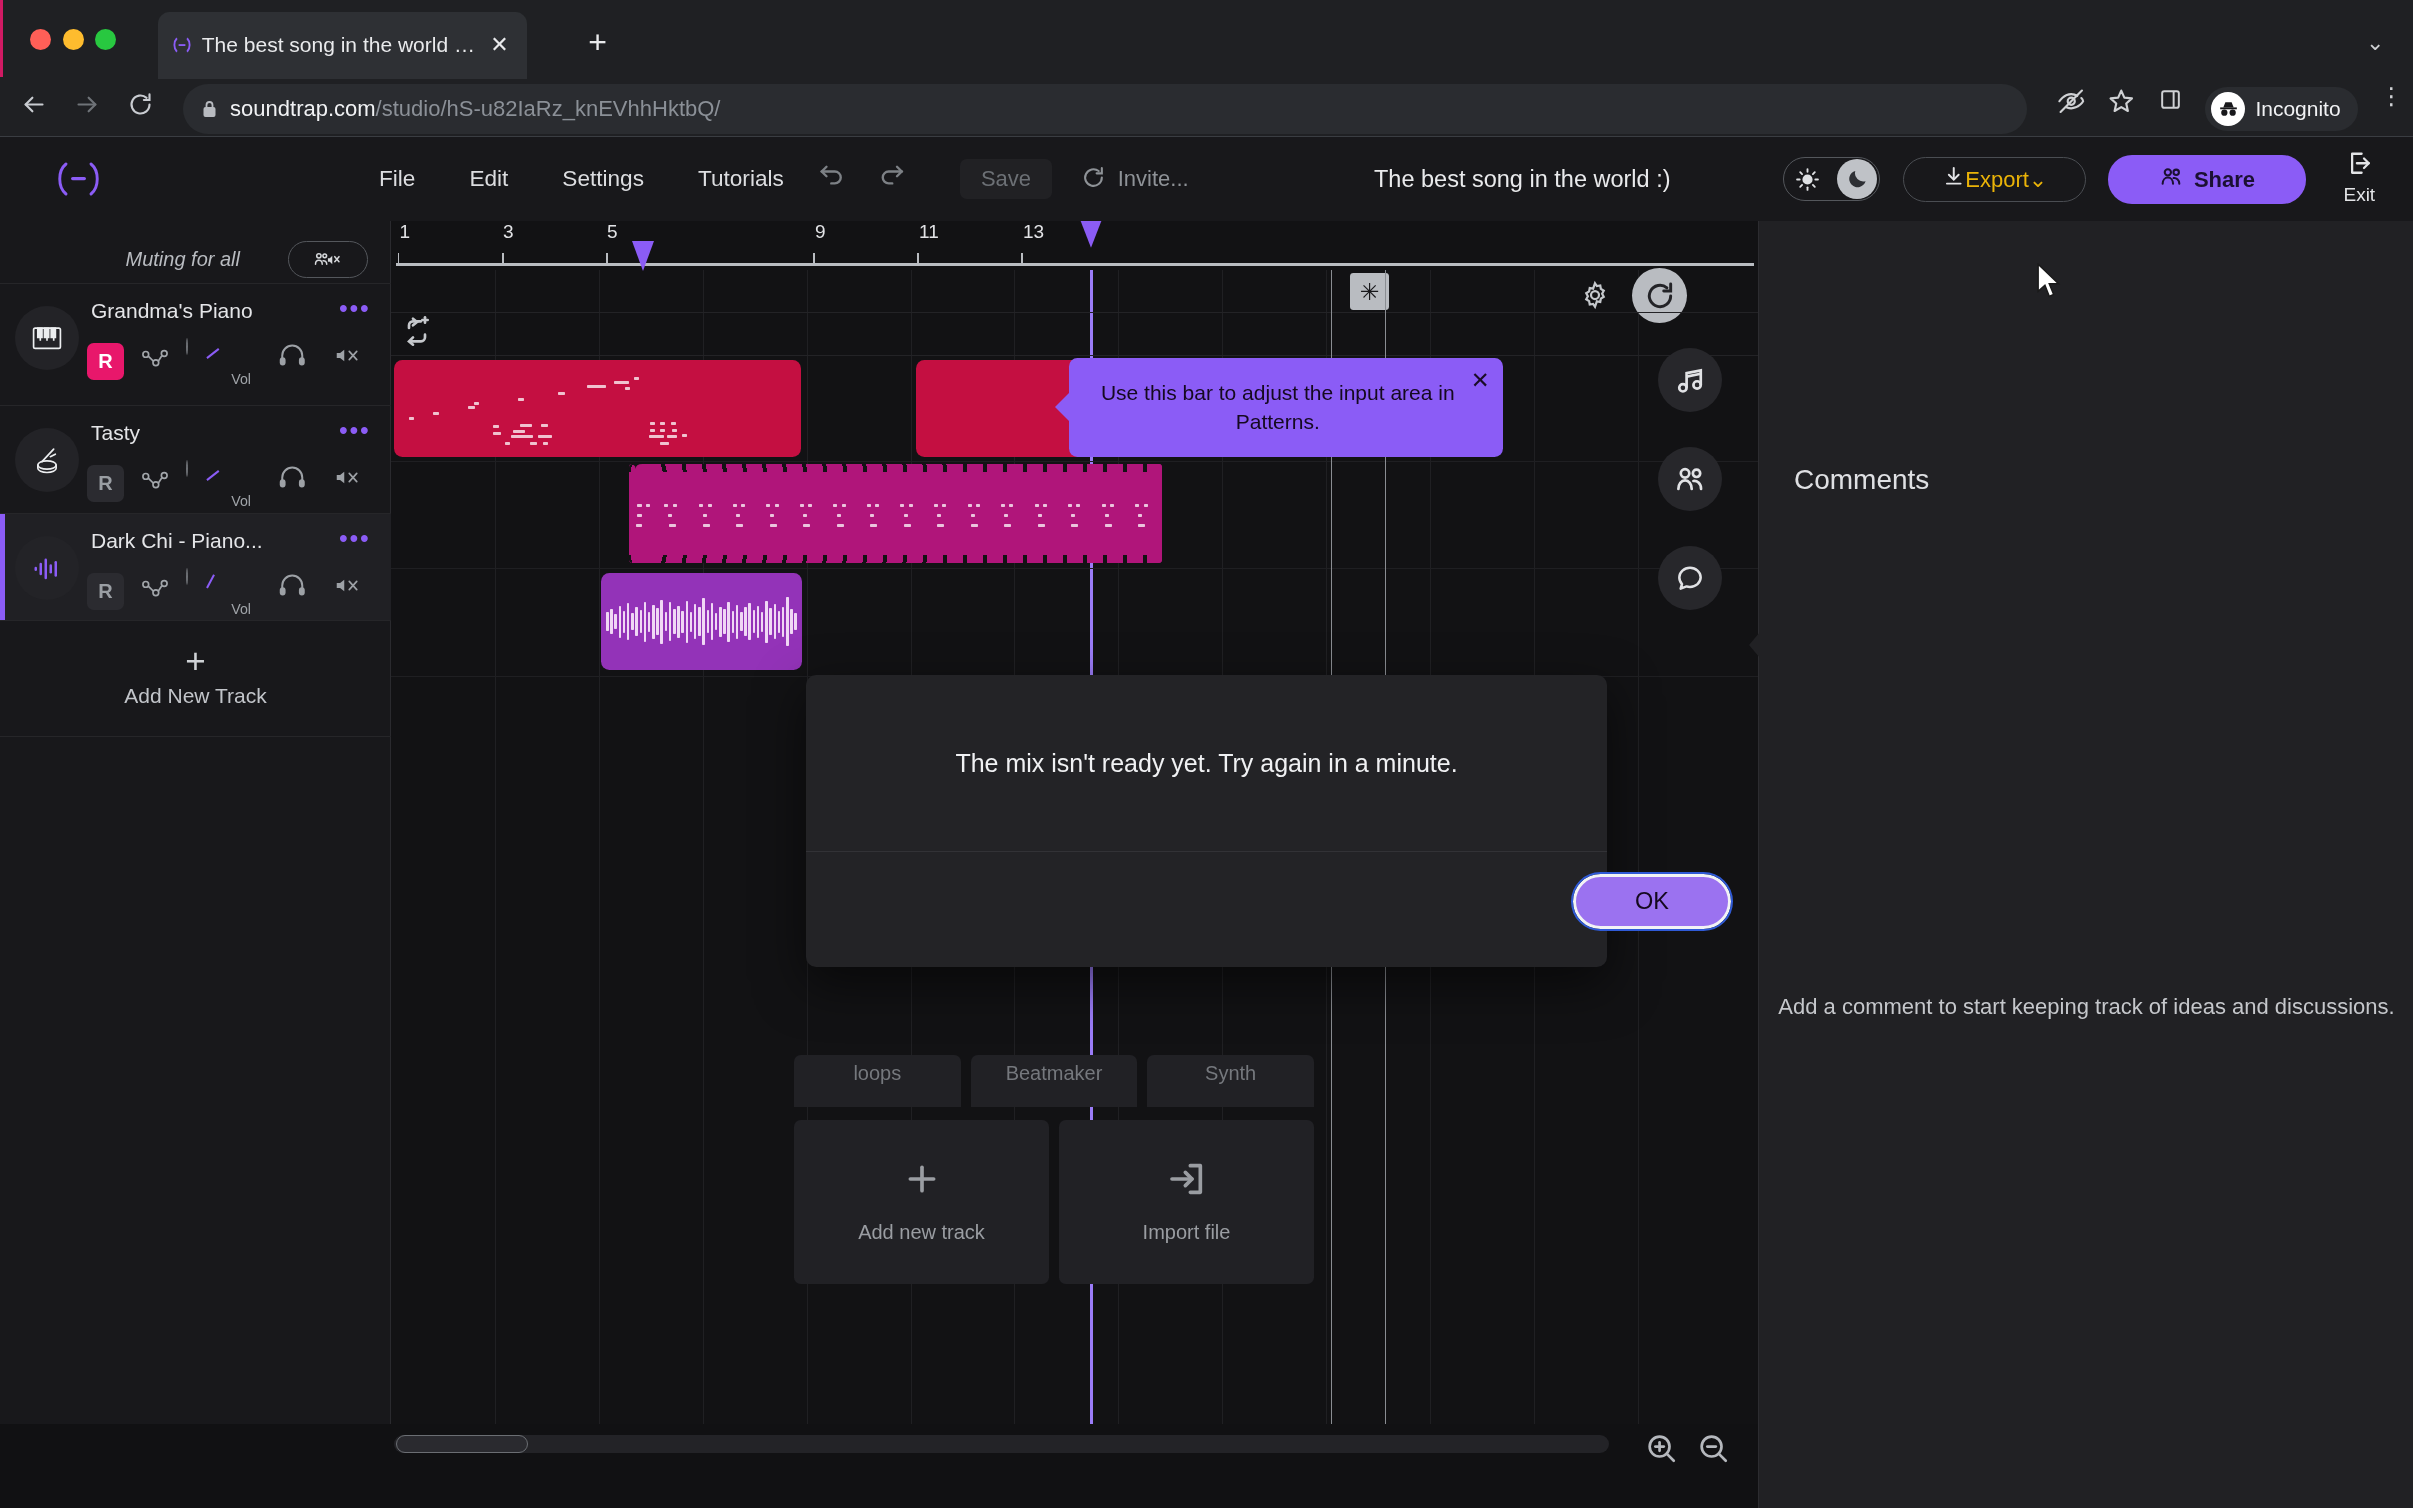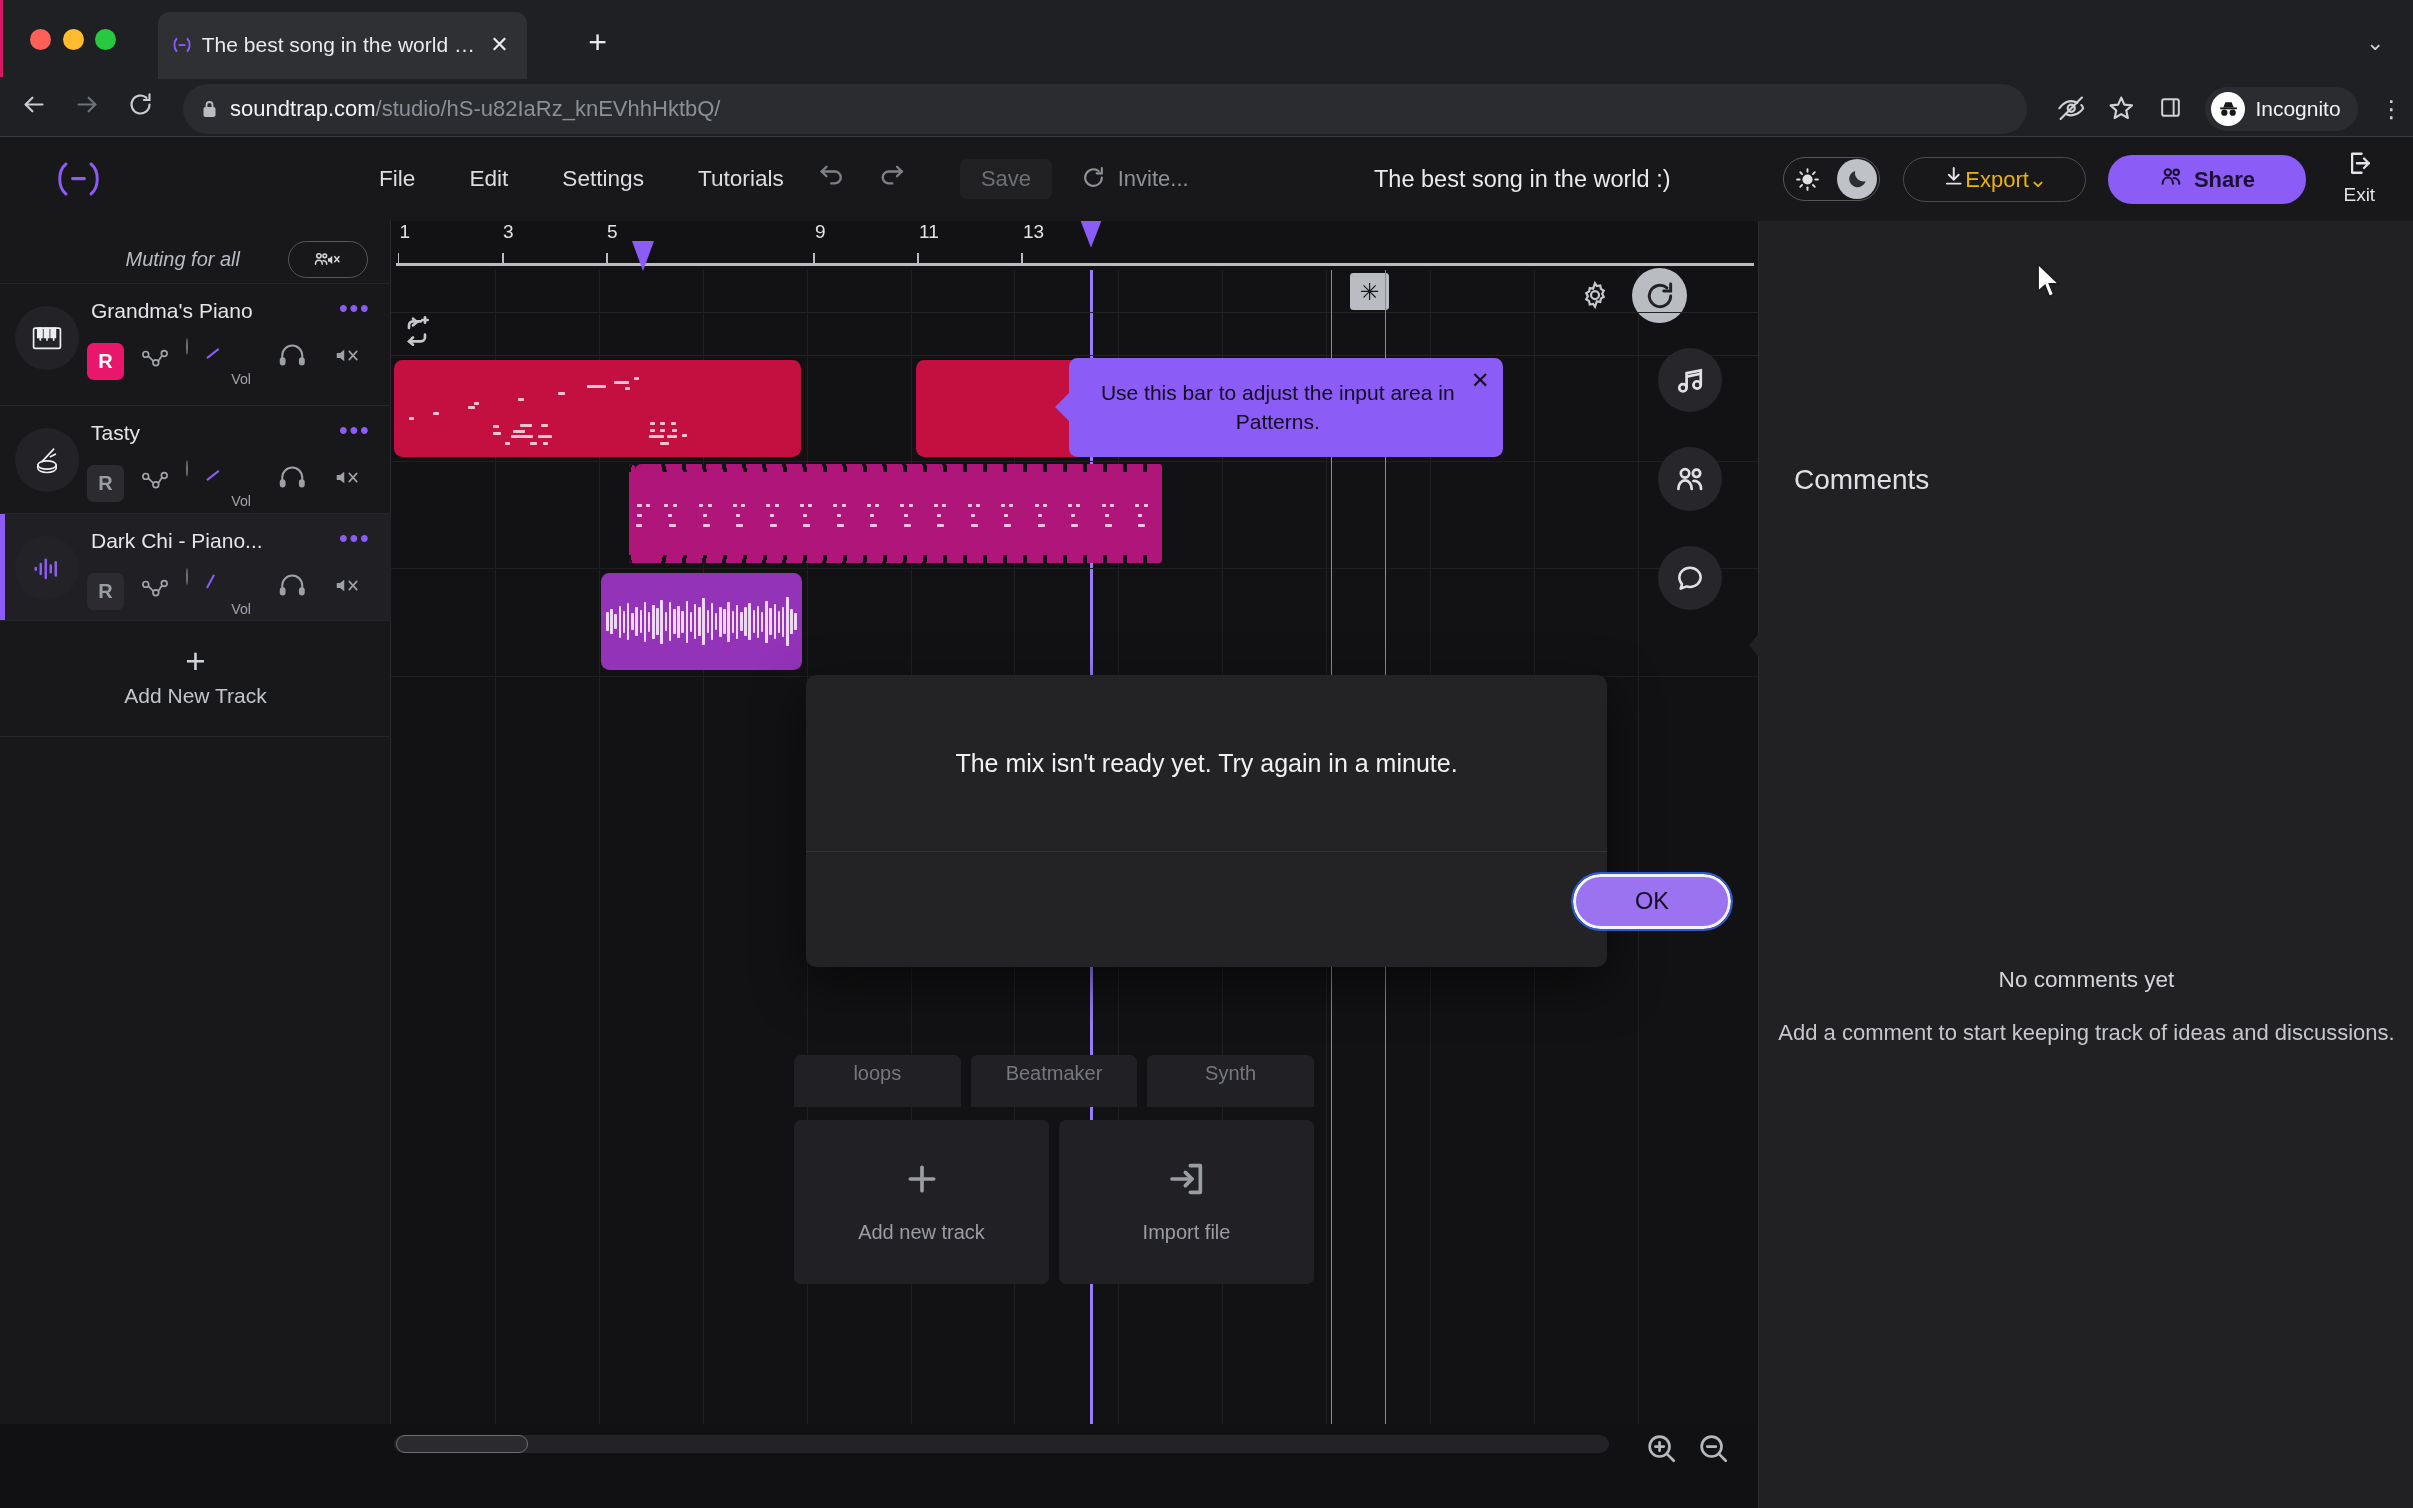--- a/index.html
+++ b/index.html
@@ -54,21 +54,21 @@
   .omnibox {
     position: absolute; left: 183px; top: 5px; width: 1844px; height: 50px;
     background: #2a2c30; border-radius: 25px; display: flex; align-items: center;
     padding: 0 18.4px; gap: 11.7px;
   }
   .lock-icon { width: 17px; height: 20px; position: relative; flex: 0 0 auto; }
   .url-text { font-size: 22px; color: #f1f2f4; white-space: nowrap; }
   .url-text .dim { color: #8b9097; }
   .toolbar-right {
     position: absolute; right: 20px; top: 8.4px; height: 44px;
-    display: flex; align-items: center; gap: 22px;
+    display: flex; gap: 22px;
   }
   .incognito-pill {
     display: flex; align-items: center; gap: 10px; background: #2a2c30;
     border-radius: 22px; padding: 5px 17px 5px 6.7px; height: 44px;
   }
   .incog-av { width: 34px; height: 34px; border-radius: 50%; background: #fff;
     display: flex; align-items: center; justify-content: center; }
   .incog-label { color: #f1f2f4; font-size: 21px; }
   .kebab-v { color: #cfd1d4; font-size: 23.5px; line-height: 0.8; letter-spacing: 0; width: 13.4px; text-align: center;}
   .chrome-div { position: absolute; left: 0; top: 136px; width: 2413px; height: 1.7px; background: #3a3d42; }
@@ -935,21 +935,20 @@
               </svg>
           </span>
           <span class="lbl">Import file</span>
         </div>
       </div>
     </div>
 
     <div class="comments">
       <div class="comments-title">Comments</div>
       <div class="comments-empty">
-        <div class="ce-h">No comments yet</div>
         <div class="ce-p">Add a comment to start keeping track of ideas and discussions.</div>
       </div>
     </div>
 
     <div class="hscroll-row">
       <div class="hscroll-track">
         <div class="hscroll-thumb"></div>
       </div>
       <div class="zoom-btns">
         <span>

